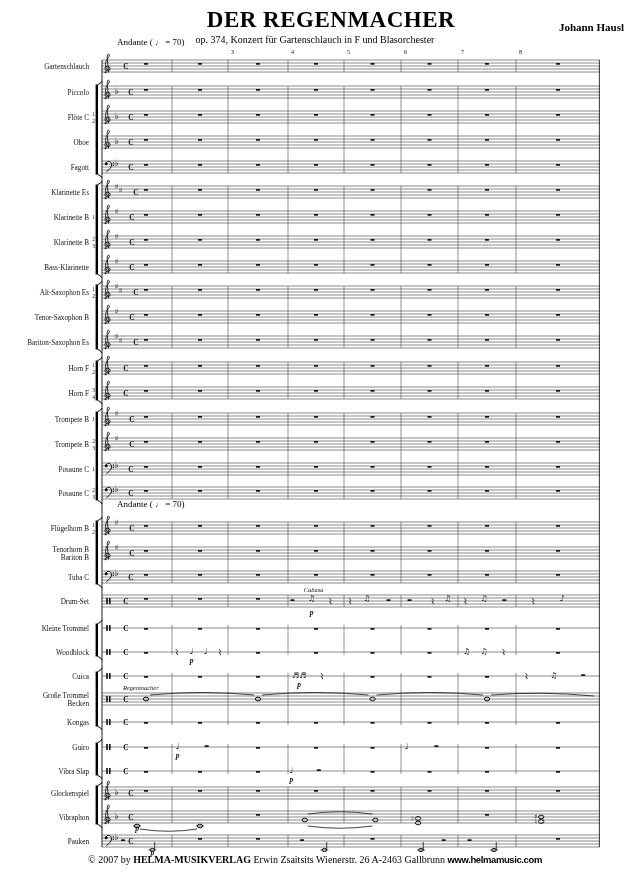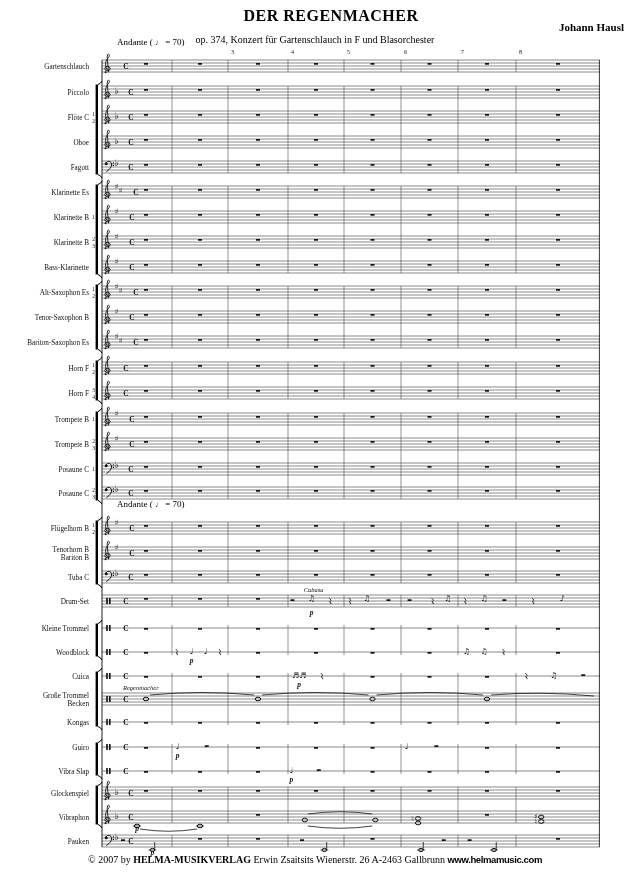--- a/index.html
+++ b/index.html
@@ -1,19 +1,19 @@
 <!DOCTYPE html>
 <html><head>
 <meta charset="utf-8">
 <style>
   html,body{margin:0;padding:0;background:#e8e8e8;}
   .page{position:relative;width:630px;height:892px;background:#ffffff;overflow:hidden;
         font-family:"Liberation Serif","DejaVu Serif",serif;color:#000;}
   .abs{position:absolute;}
-  .title{left:0;right:4px;top:7px;text-align:center;font-size:16px;font-weight:bold;letter-spacing:.5px;padding-left:36px;}
+  .title{left:0;right:4px;top:7px;text-align:center;font-size:23px;font-weight:bold;letter-spacing:.5px;padding-left:36px;}
   .composer{right:6px;top:21px;font-size:11px;font-weight:bold;}
   .subtitle{left:0;right:0;top:34px;text-align:center;font-size:10px;}
   .tempo{font-size:9px;font-weight:normal;font-family:"Liberation Serif","DejaVu Sans",serif;}
   .tempo1{left:117px;top:37px;}
   .tempo2{left:117px;top:499px;}
   .tempo .note{font-size:8px;}
   .footer{left:0;right:0;top:854px;text-align:center;font-size:10px;}
   .footer b.pub{font-weight:bold;}
   .footer b.web{font-family:"Liberation Sans","DejaVu Sans",sans-serif;font-weight:bold;letter-spacing:-.4px;font-size:9.5px;}
   svg{position:absolute;left:0;top:0;}

